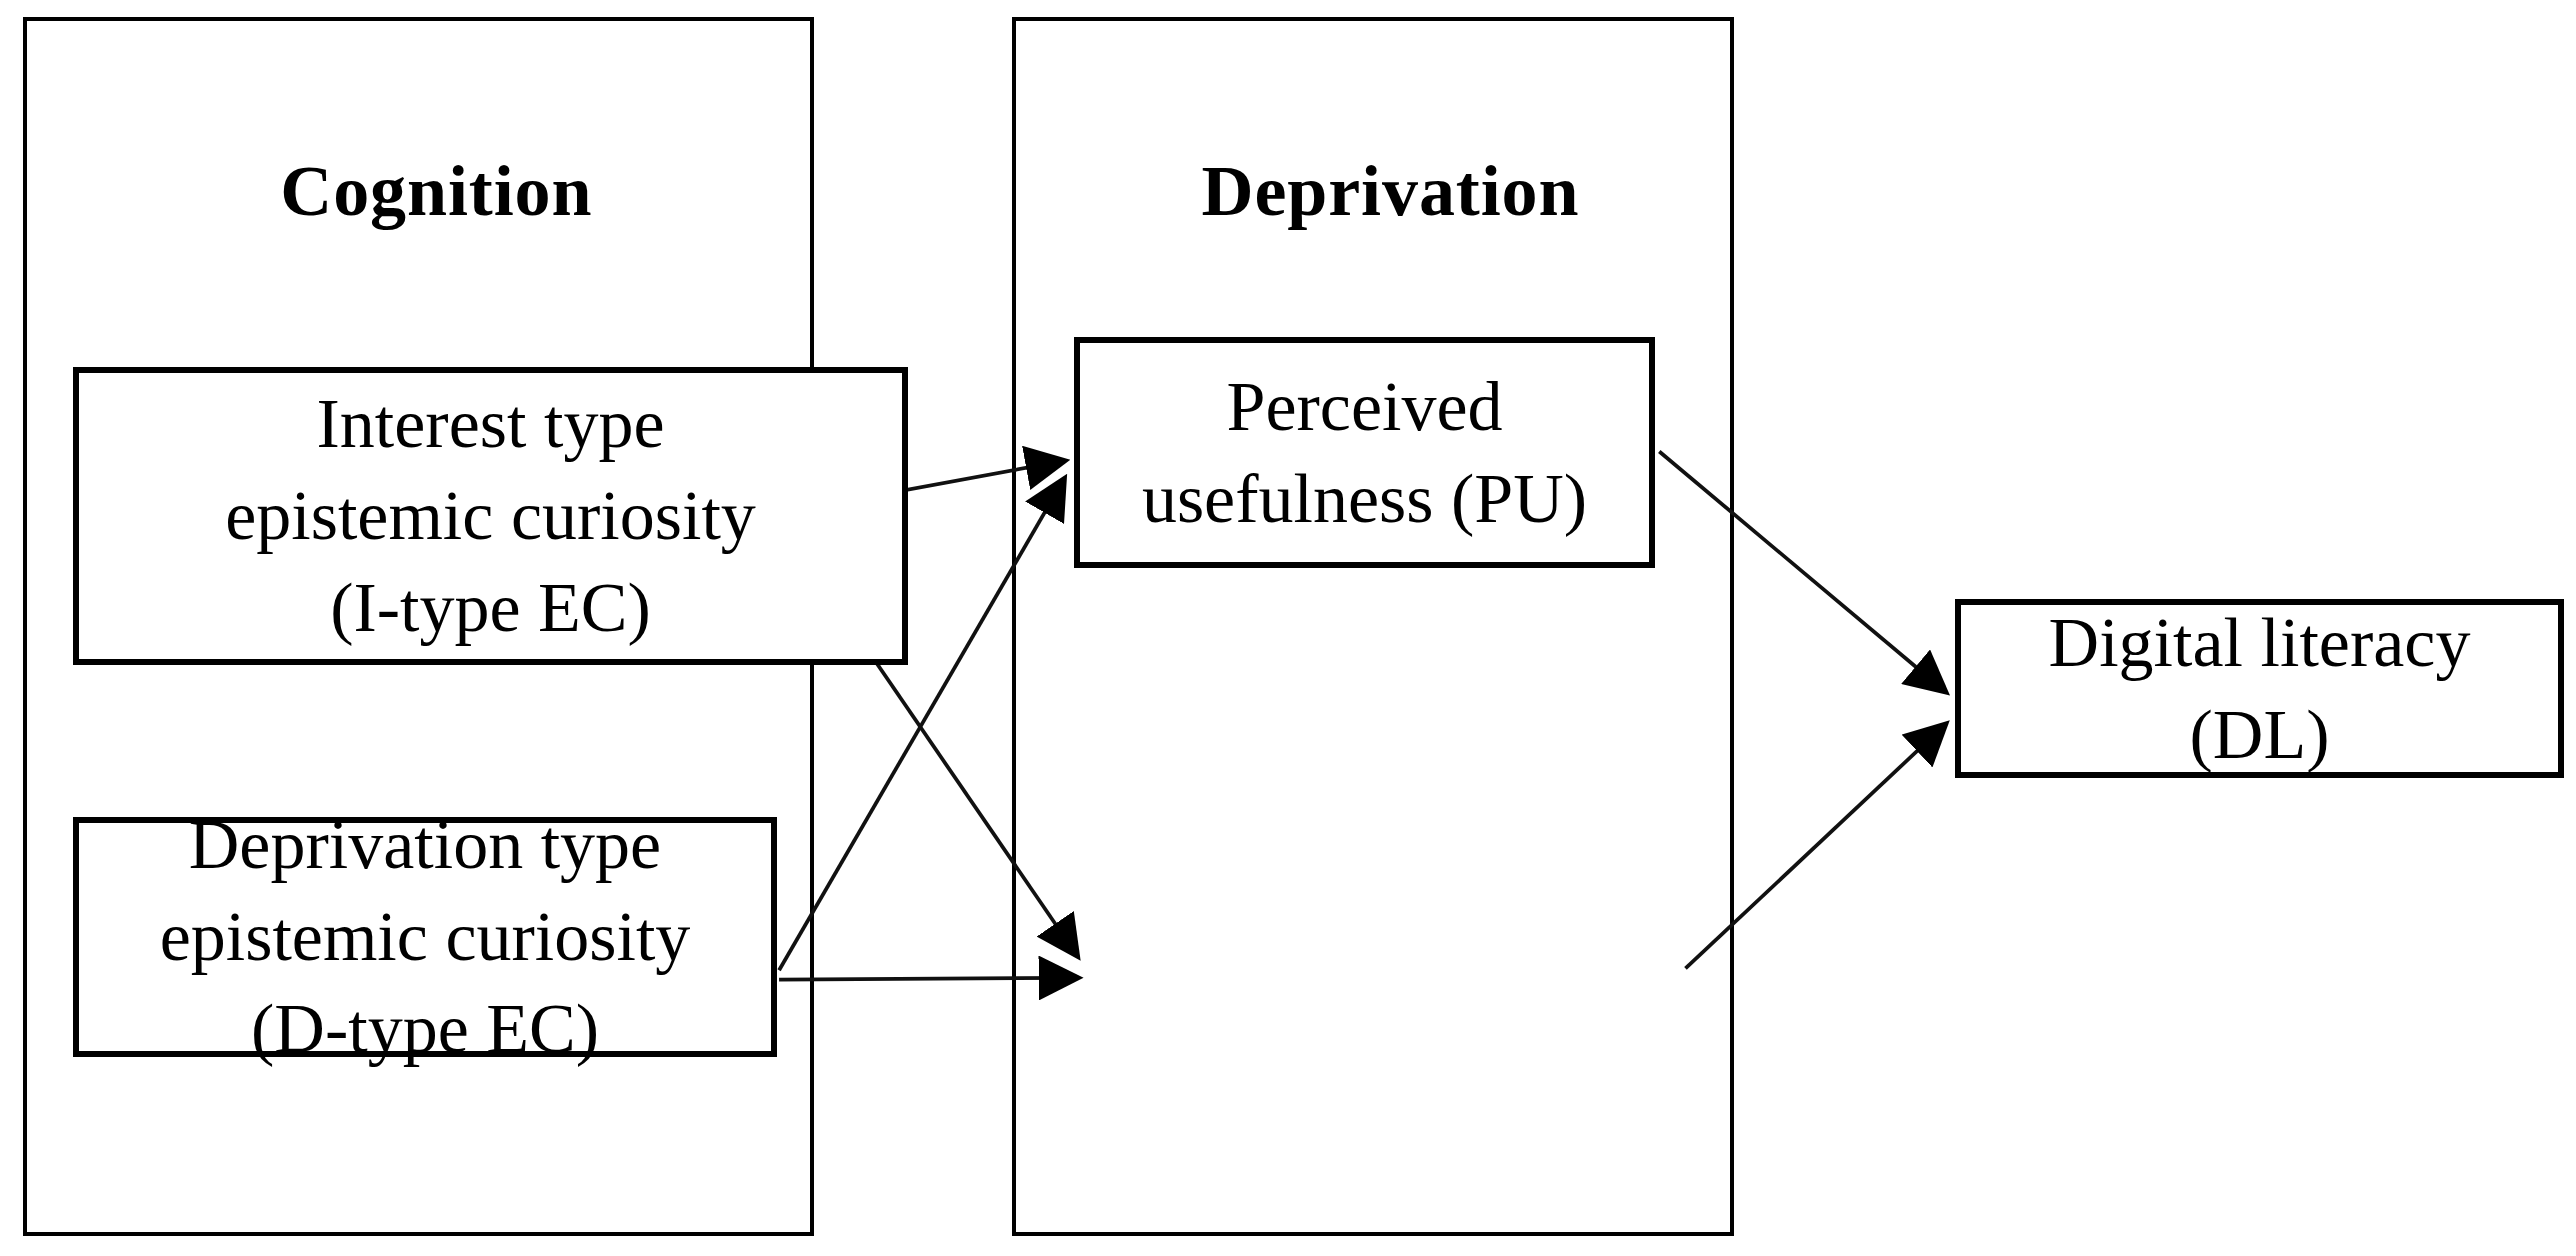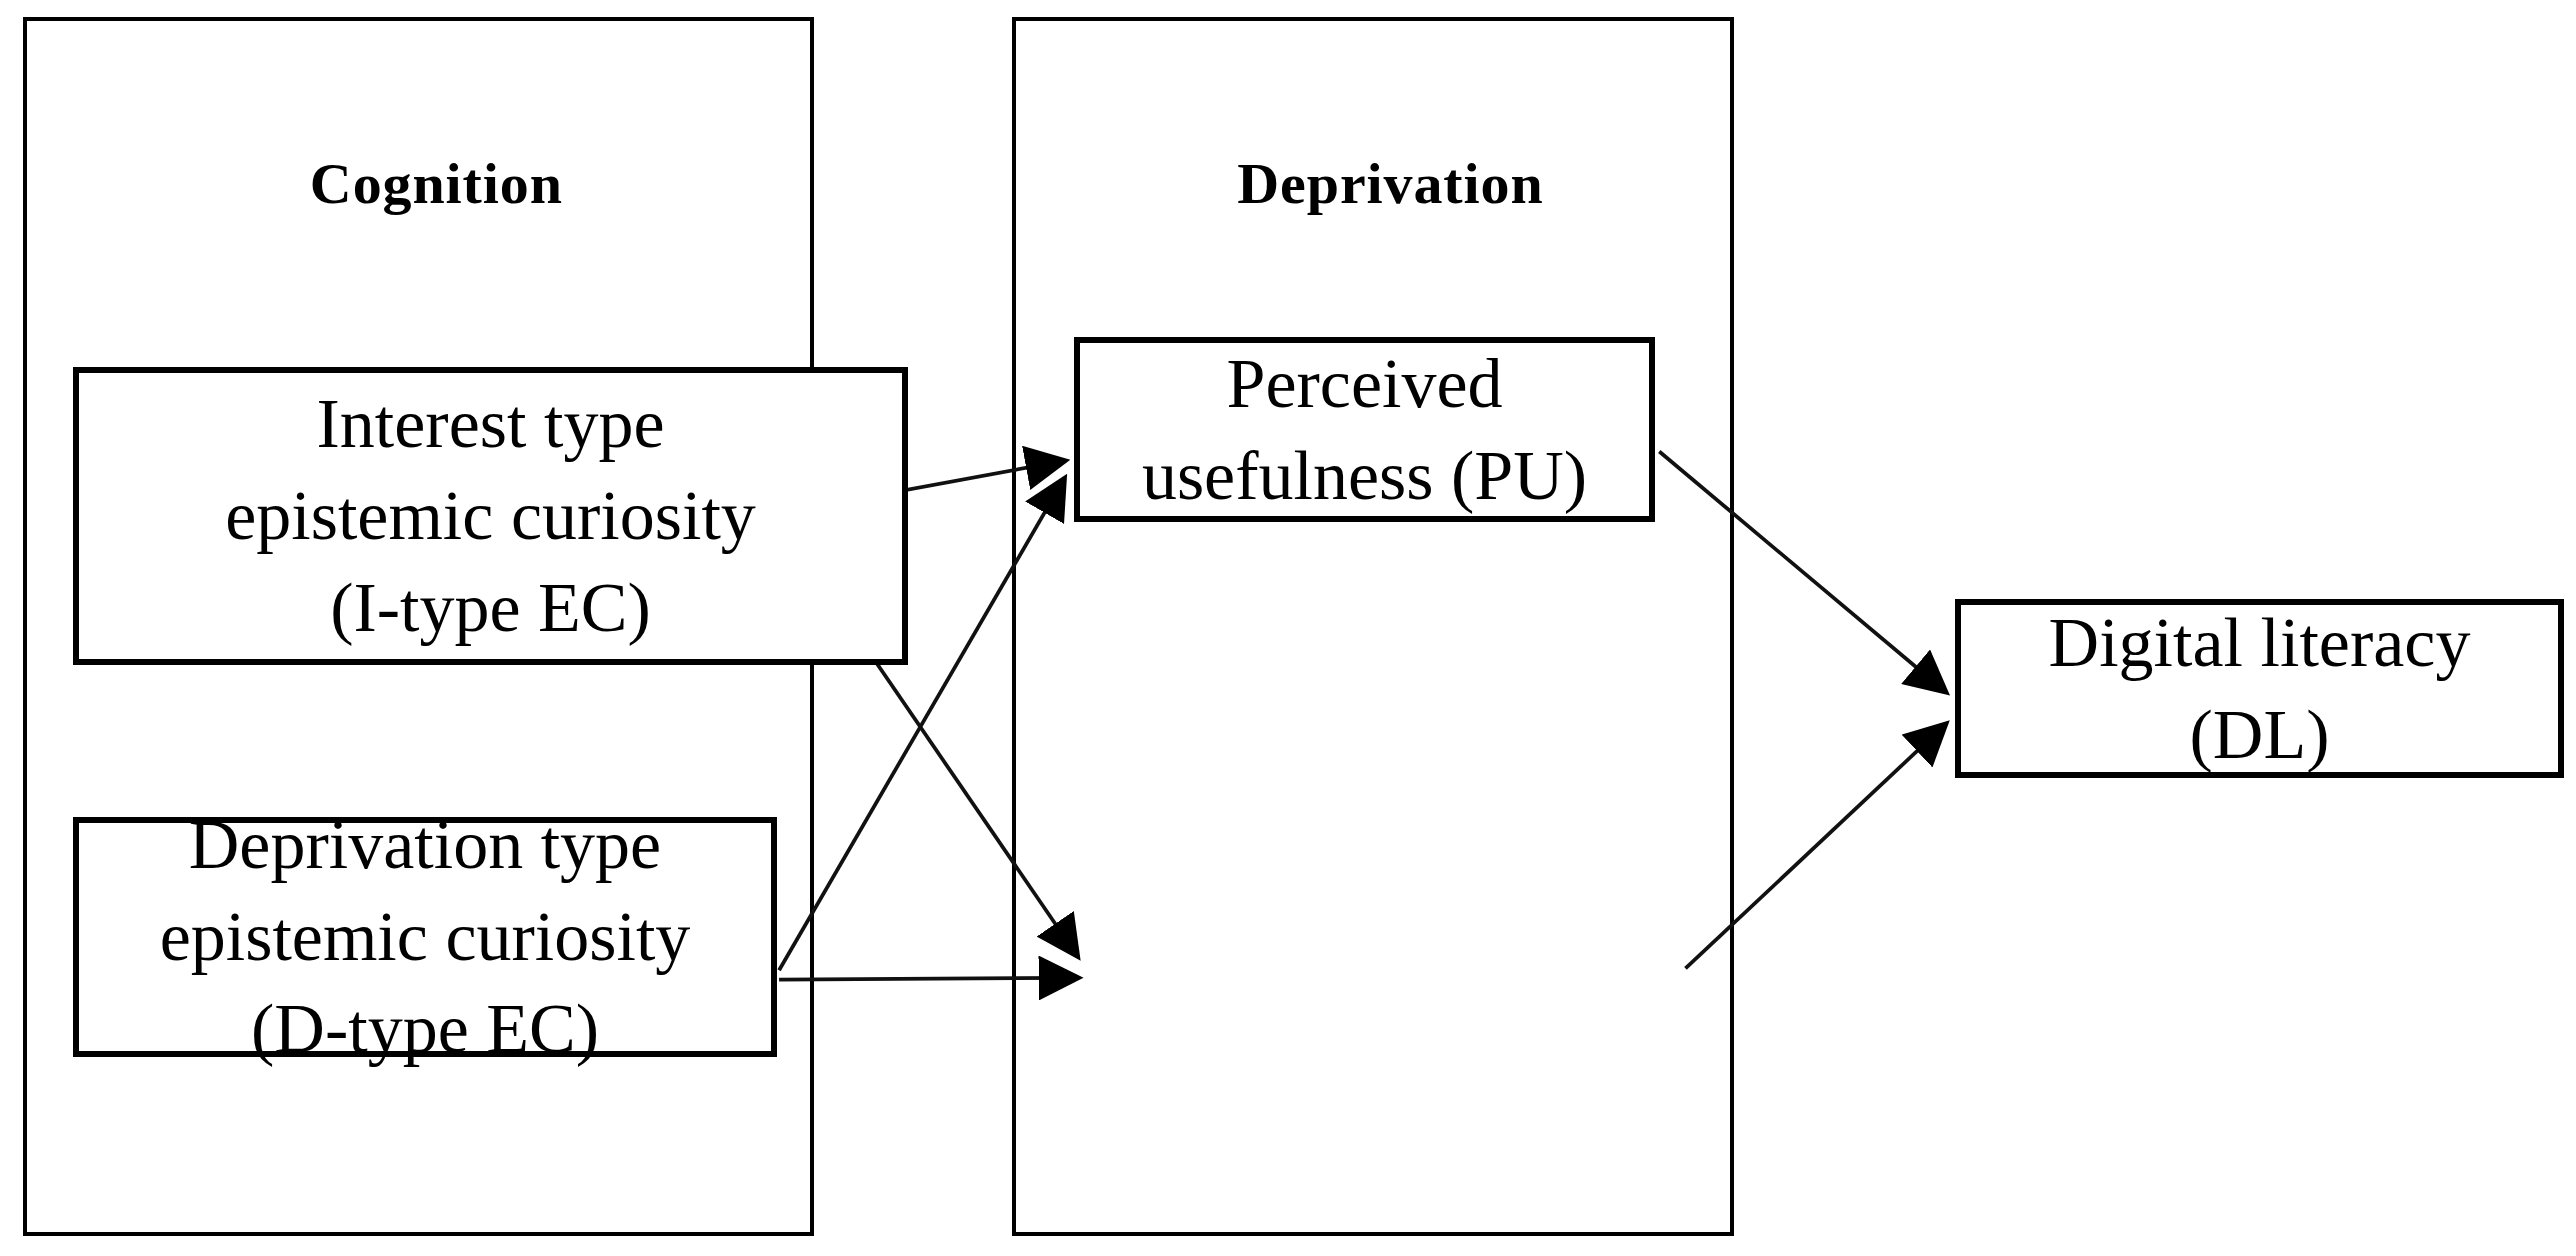--- a/index.html
+++ b/index.html
@@ -21,21 +21,21 @@
     border: 4.7px solid #000000;
     background: transparent;
     box-sizing: border-box;
   }
   .group-title {
     position: absolute;
     left: 0;
     right: 0;
     top: 129px;
     text-align: center;
-    font-size: 58px;
+    font-size: 72px;
     font-weight: bold;
     letter-spacing: 0.9px;
     white-space: pre-line;
     margin-left: 35px;
   }
   .node-box {
     position: absolute;
     border: 6.6px solid #000000;
     background: #ffffff;
     box-sizing: border-box;
@@ -90,21 +90,21 @@
 epistemic curiosity
 (I-type EC)</div>
   </div>
 
   <div class="node-box" style="left:73px; top:817px; width:704px; height:240px;">
     <div class="node-label">Deprivation type
 epistemic curiosity
 (D-type EC)</div>
   </div>
 
-  <div class="node-box" style="left:1074px; top:337px; width:581px; height:185px;">
+  <div class="node-box" style="left:1074px; top:337px; width:581px; height:231px;">
     <div class="node-label">Perceived
 usefulness (PU)</div>
   </div>
 
 
   <div class="node-box" style="left:1955px; top:599px; width:609px; height:179px;">
     <div class="node-label">Digital literacy
 (DL)</div>
   </div>
 

